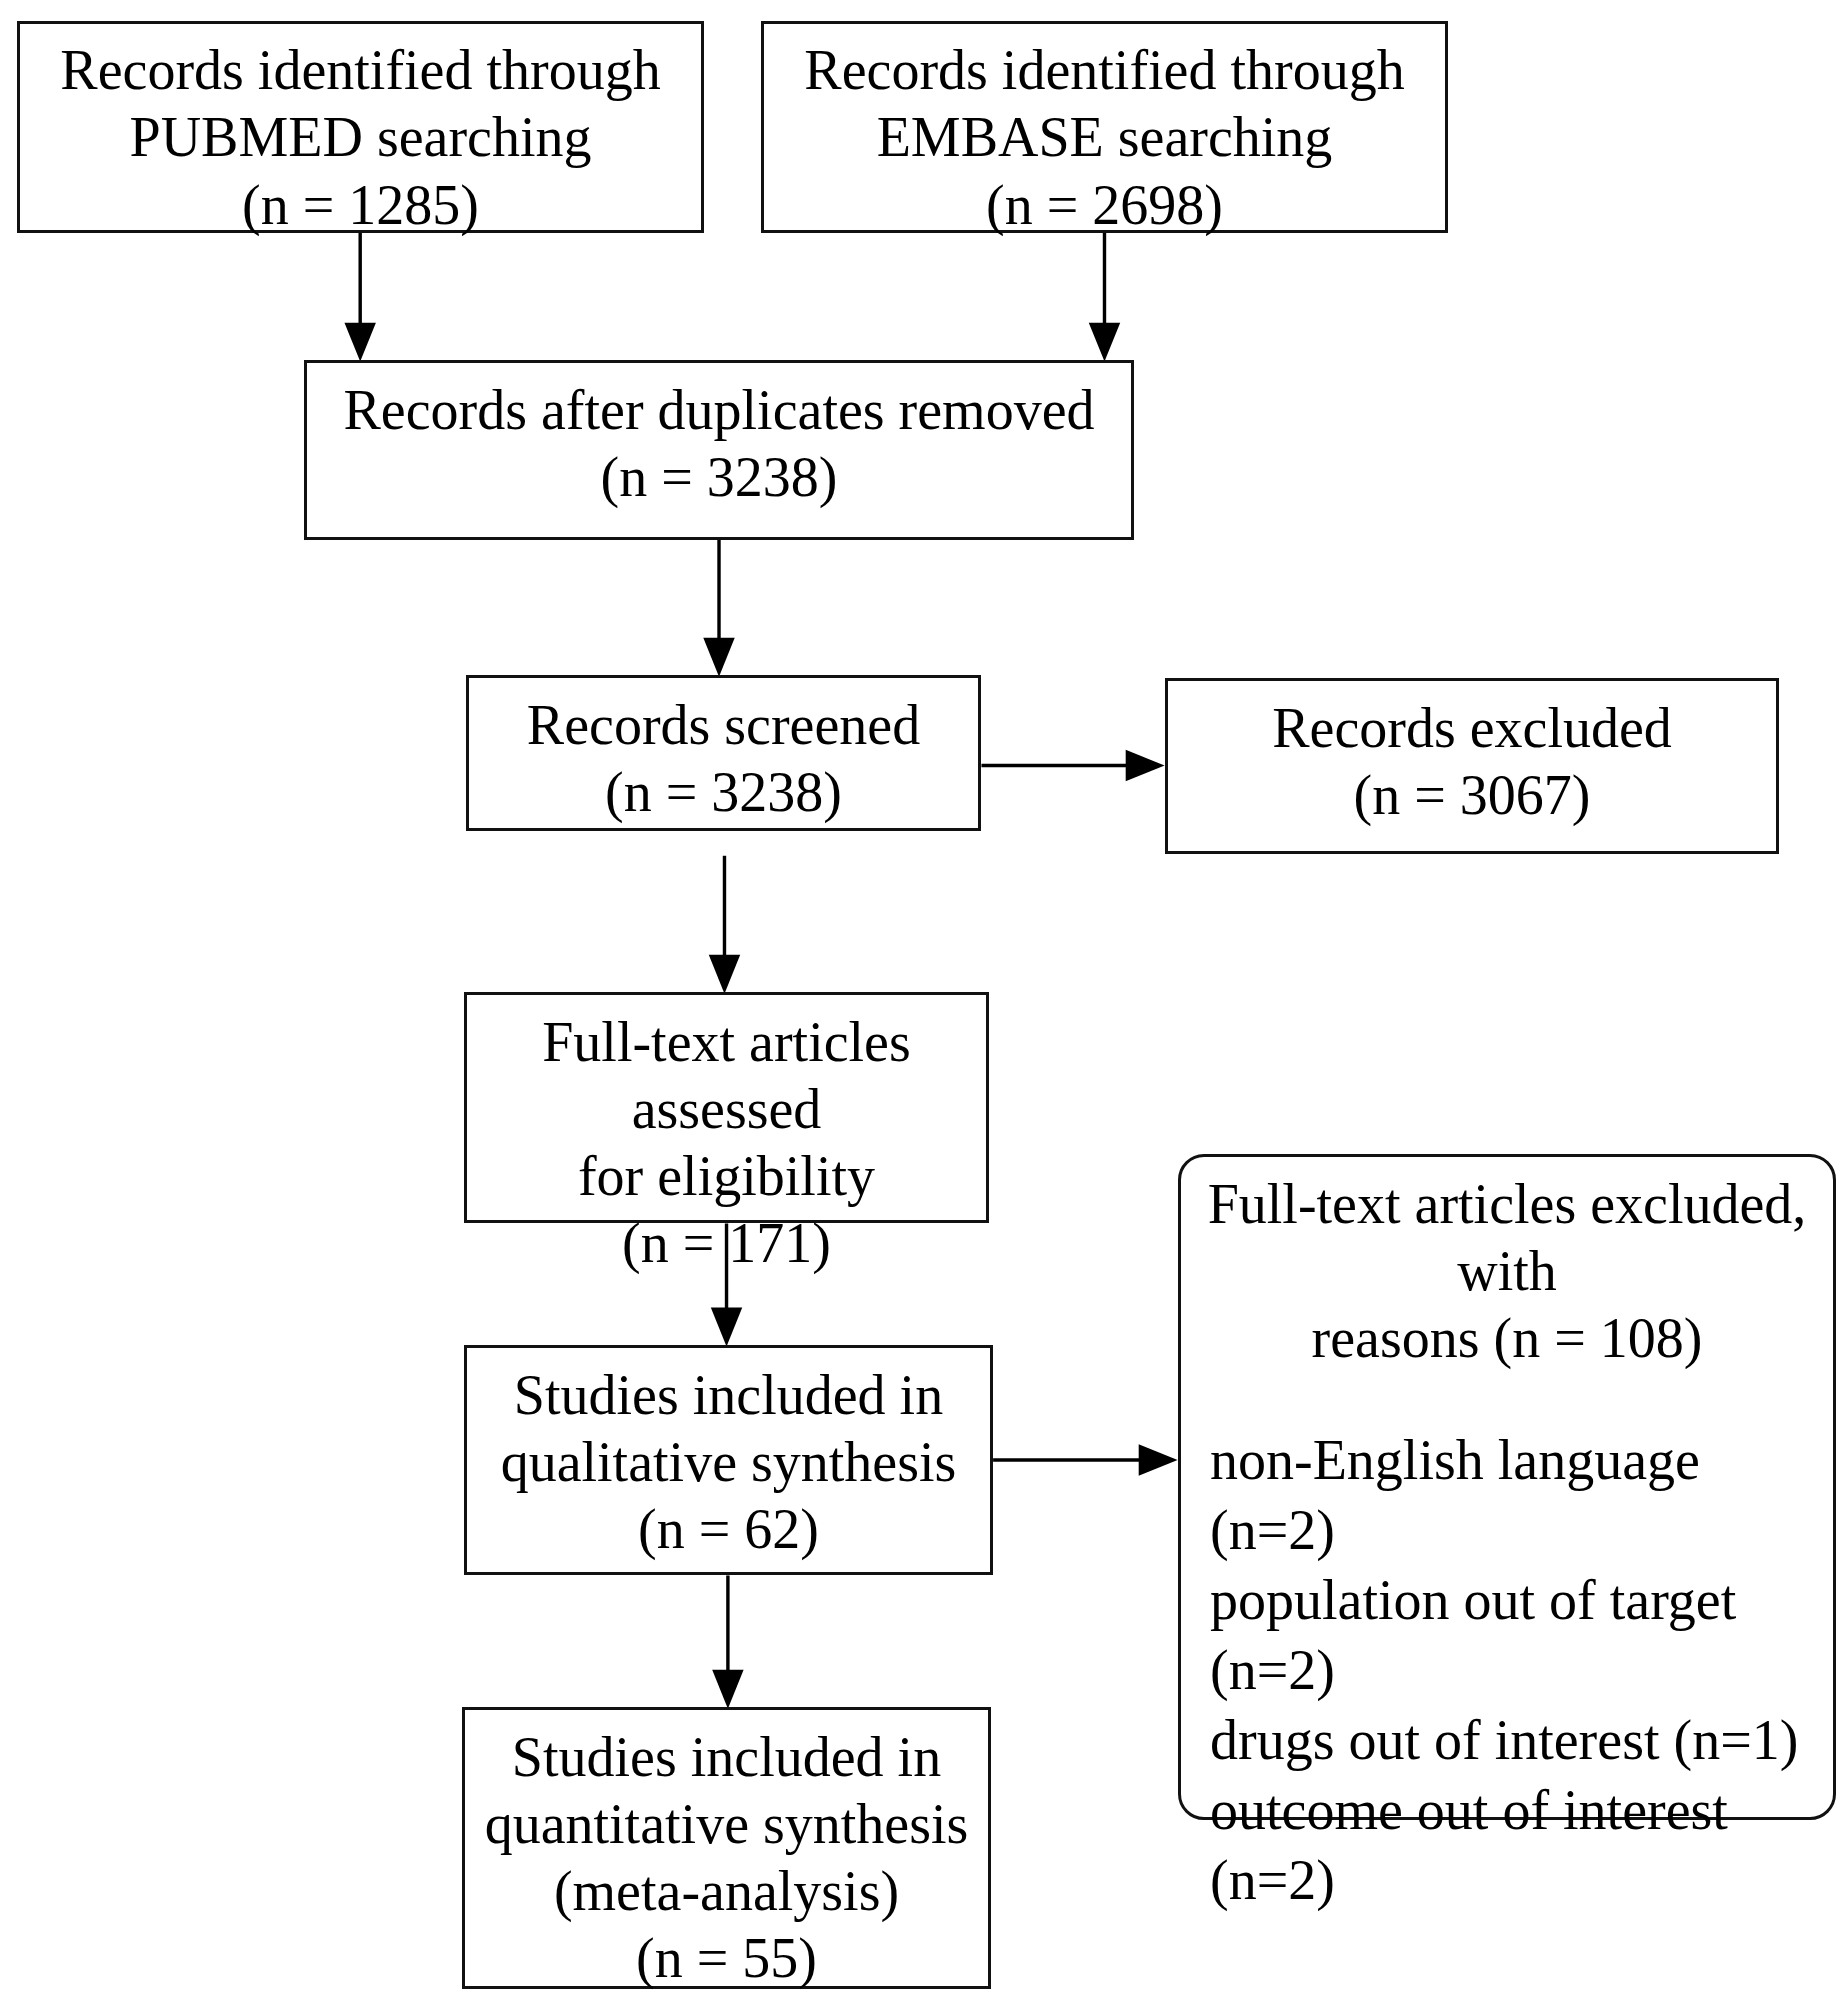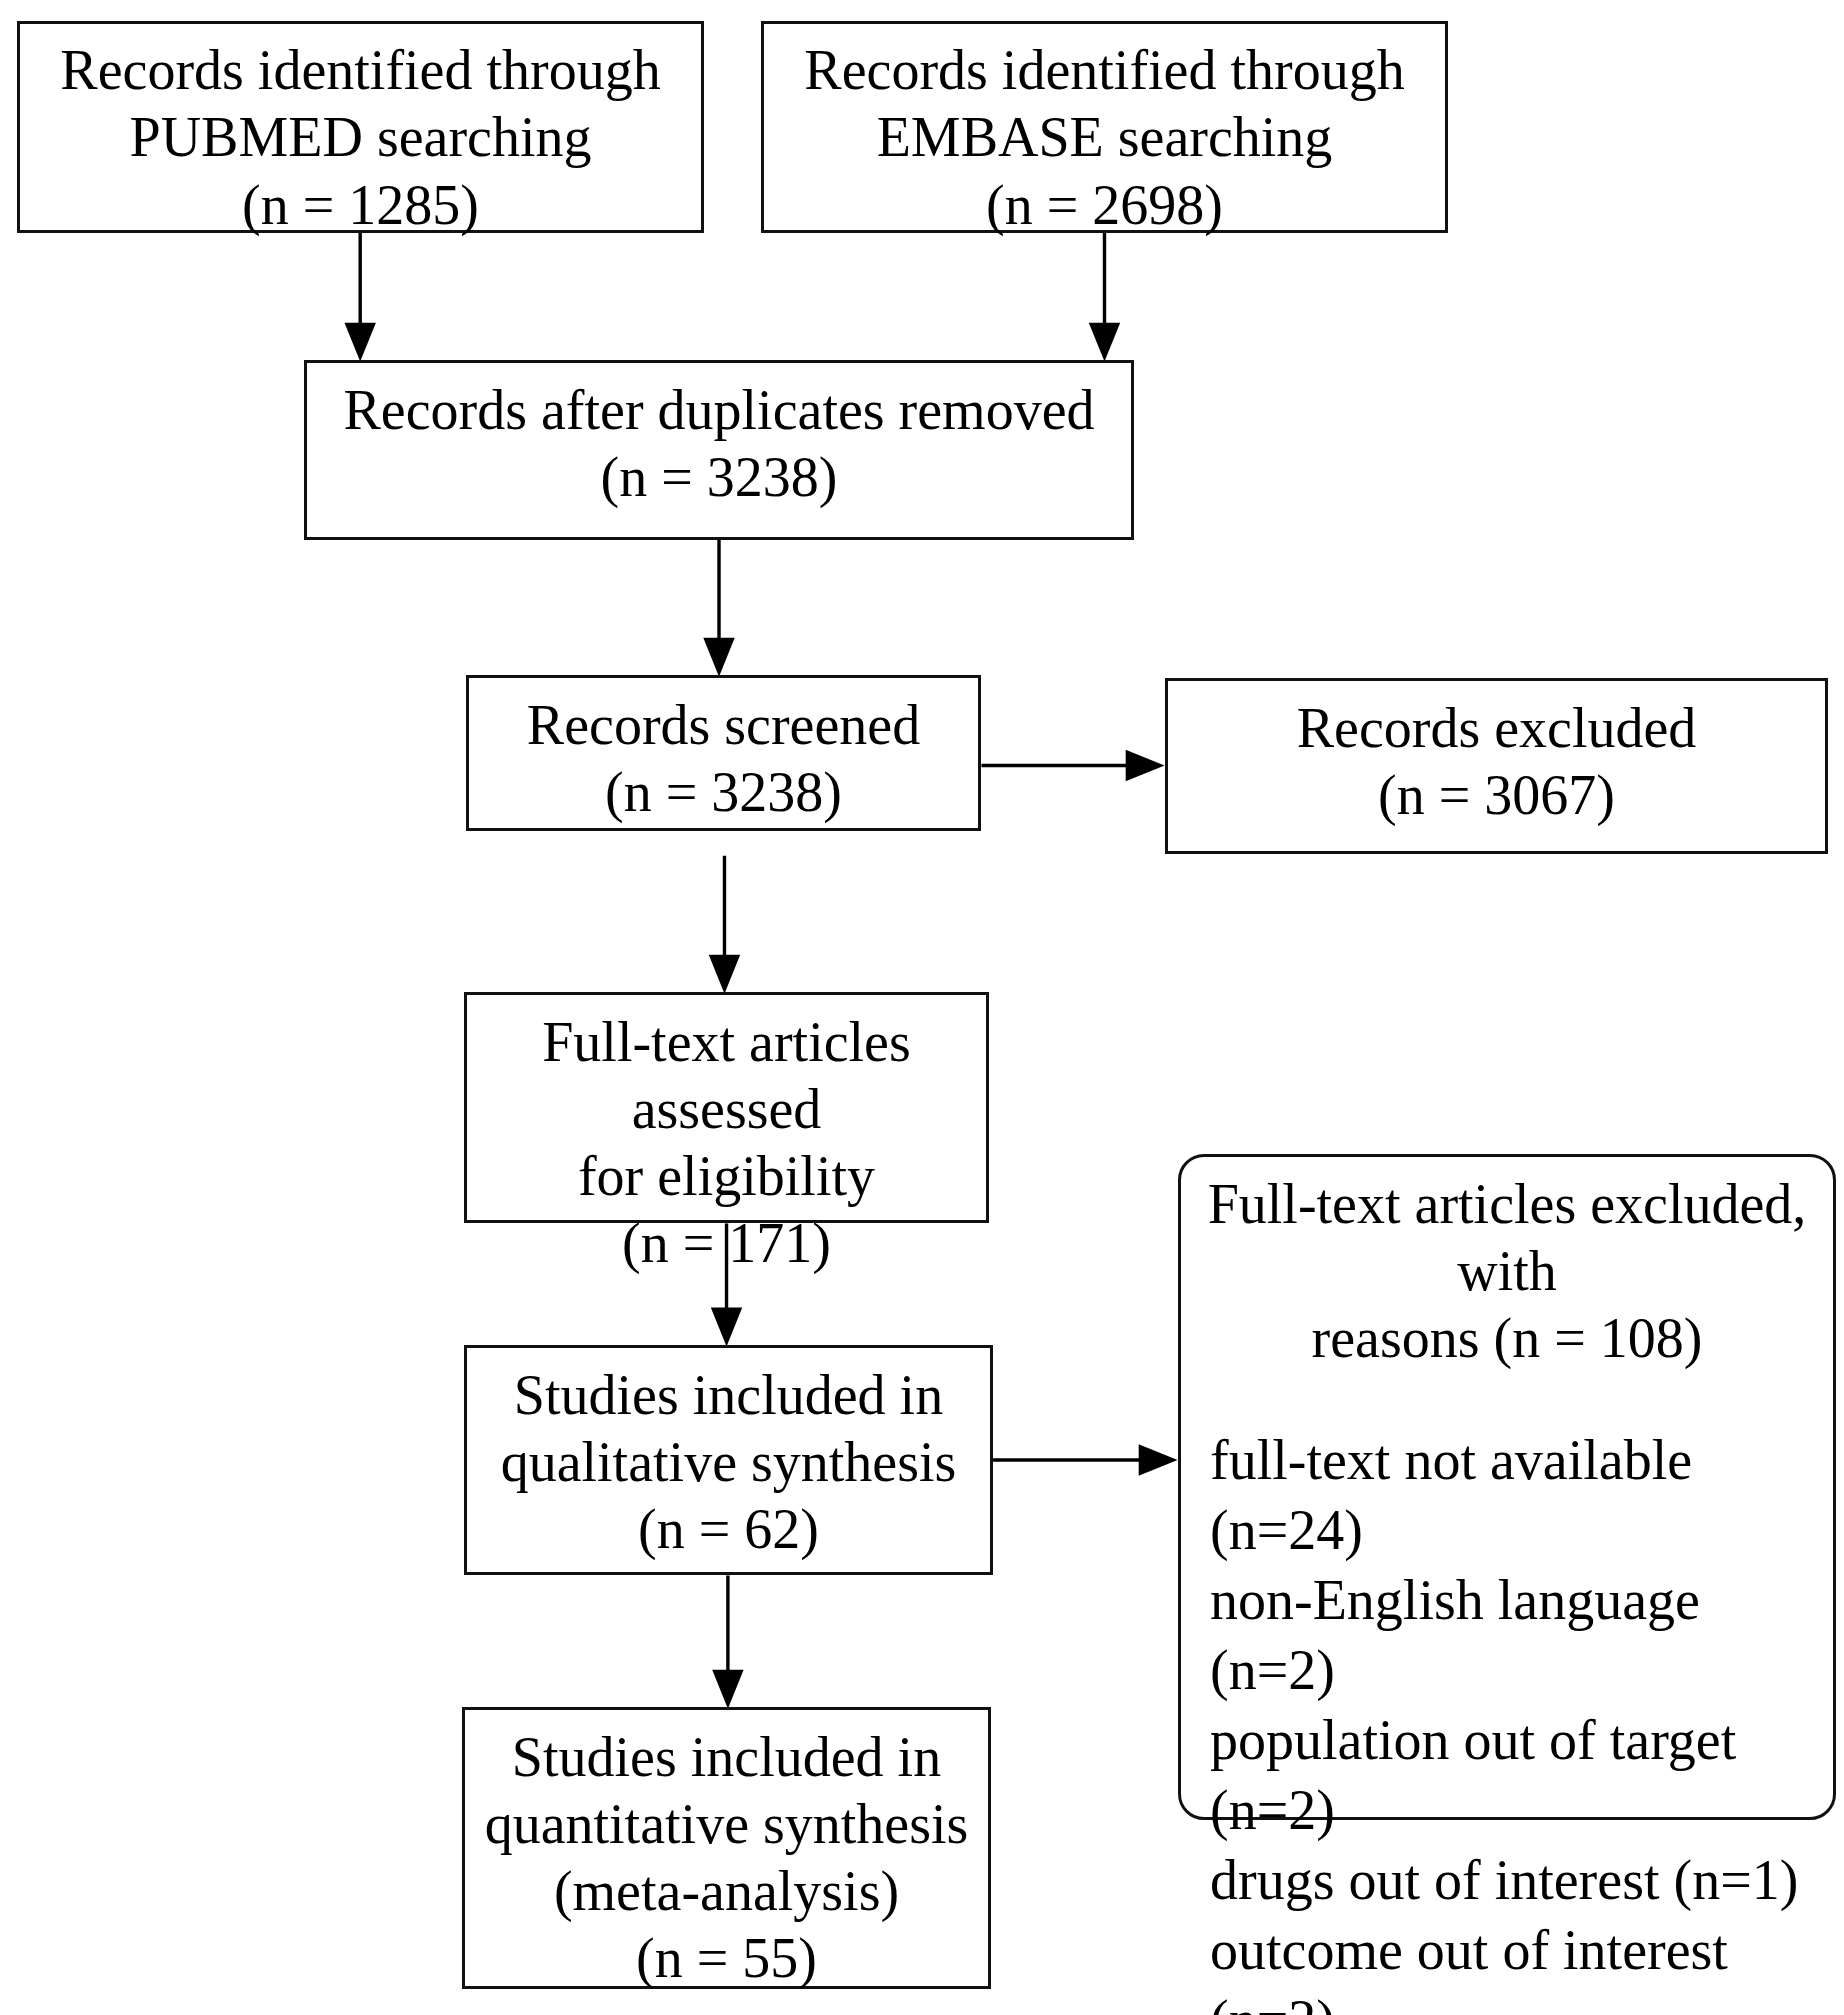--- a/index.html
+++ b/index.html
@@ -93,42 +93,41 @@
   <div class="box" style="left:304px; top:360px; width:830px; height:180px;">
     <div class="t">Records after duplicates removed
 (n = 3238)</div>
   </div>
 
   <div class="box" style="left:466px; top:675px; width:515px; height:156px;">
     <div class="t">Records screened
 (n = 3238)</div>
   </div>
 
-  <div class="box" style="left:1165px; top:678px; width:663px; height:176px;">
+  <div class="box" style="left:1165px; top:678px; width:614px; height:176px;">
     <div class="t">Records excluded
 (n = 3067)</div>
   </div>
 
   <div class="box" style="left:464px; top:992px; width:525px; height:231px;">
     <div class="t">Full-text articles assessed
 for eligibility
 (n = 171)</div>
   </div>
 
   <div class="box" style="left:464px; top:1345px; width:529px; height:230px;">
     <div class="t">Studies included in
 qualitative synthesis
 (n = 62)</div>
   </div>
 
   <div class="box" style="left:1178px; top:1154px; width:658px; height:666px;border-radius:26px;">
     <div class="t">Full-text articles excluded, with
 reasons (n = 108)</div>
     <div class="reasons">
-      <div class="reason">full-text not available (n=24)</div>
       <div class="reason">non-English language (n=2)</div>
       <div class="reason">population out of target (n=2)</div>
       <div class="reason">drugs out of interest (n=1)</div>
       <div class="reason">outcome out of interest (n=2)</div>
     </div>
   </div>
 
   <div class="box" style="left:462px; top:1707px; width:529px; height:282px;">
     <div class="t">Studies included in
 quantitative synthesis

